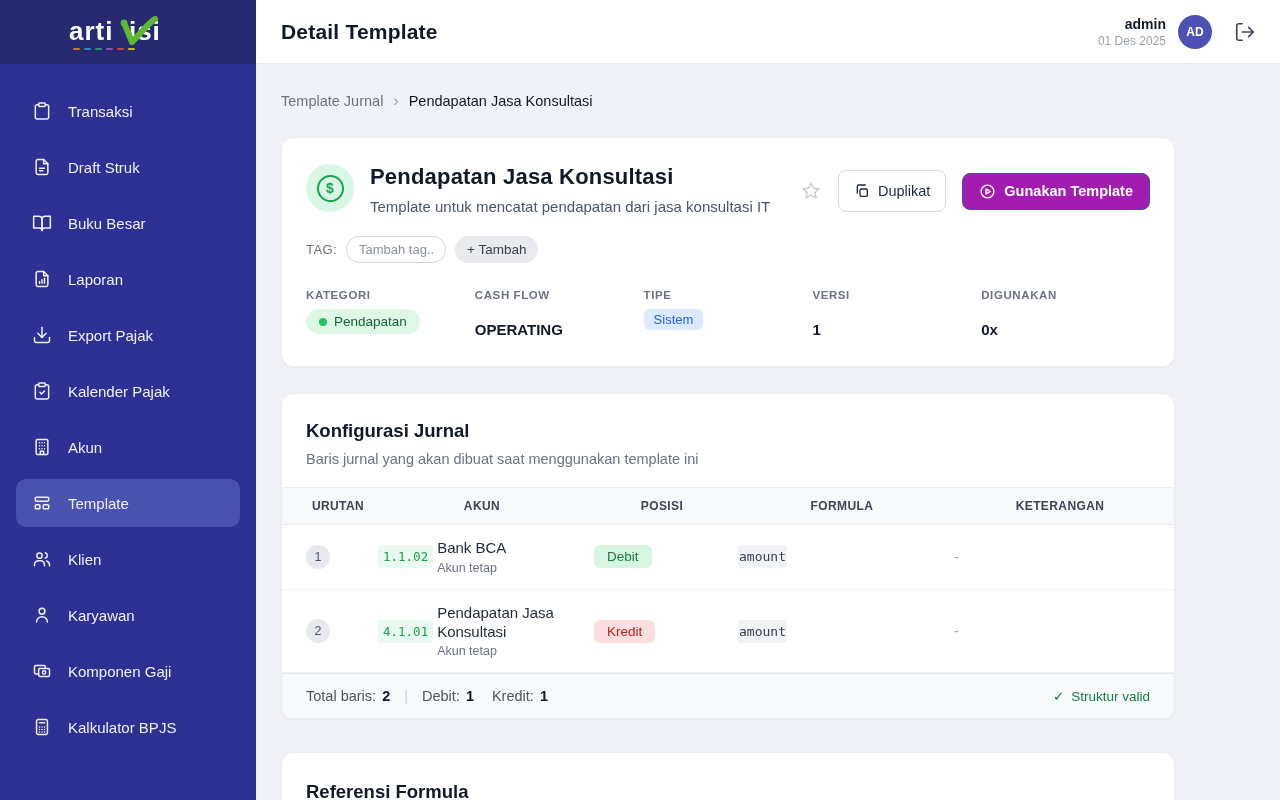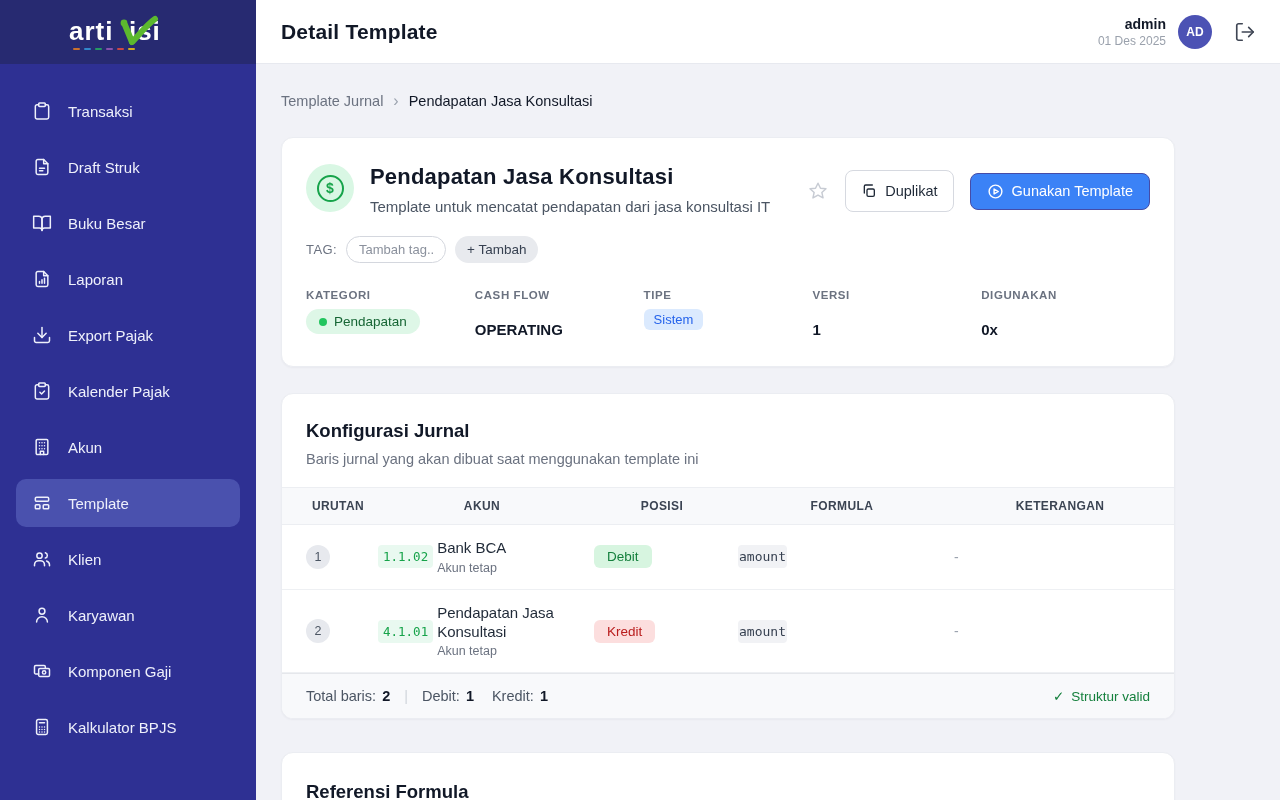--- a/index.html
+++ b/index.html
@@ -54,22 +54,22 @@
   .dollar-inner { width:27px; height:27px; border-radius:50%; border:2px solid #16a34a;
     color:#16a34a; font-size:14px; font-weight:bold; display:flex; align-items:center; justify-content:center; }
   .titles h2 { font-size:22px; font-weight:bold; color:#111827; letter-spacing:.2px; }
   .titles p { font-size:15px; color:#4b5563; margin-top:8px; }
   .head-actions { margin-left:auto; display:flex; align-items:center; gap:16px; padding-top:6px; }
   .star { display:flex; cursor:pointer; color:#c7cbd3; }
   .btn { display:inline-flex; align-items:center; gap:8px; border-radius:8px; cursor:pointer;
     font-family:"Liberation Sans", sans-serif; }
   .btn-outline { background:#fff; border:1px solid #d6d9e0; padding:12px 15px;
     font-size:14.5px; font-weight:500; color:#1f2937; }
-  .btn-primary { background:#3b82f6; border:1px solid #454ca8; padding:9px 16px;
-    font-size:14.5px; font-weight:400; color:#fff; }
+  .btn-primary { background:#a21caf; border:1px solid #454ca8; padding:9px 16px;
+    font-size:14.5px; font-weight:700; color:#fff; }
 
   .tag-row { display:flex; align-items:center; gap:9px; margin-top:21px; }
   .tag-label { font-size:13px; color:#6b7280; letter-spacing:.4px; }
   .tag-input { width:100px; border:1px solid #d4d7de; border-radius:999px; padding:5px 12px;
     font-size:13px; color:#374151; outline:none; font-family:"Liberation Sans", sans-serif; }
   .tag-input::placeholder { color:#8b919d; }
   .tag-add { background:#e8eaee; border:none; border-radius:999px; padding:6px 12px;
     font-size:13.5px; color:#374151; cursor:pointer; font-family:"Liberation Sans", sans-serif; }
 
   .meta-grid { display:grid; grid-template-columns:repeat(5,1fr); margin-top:26px; }

